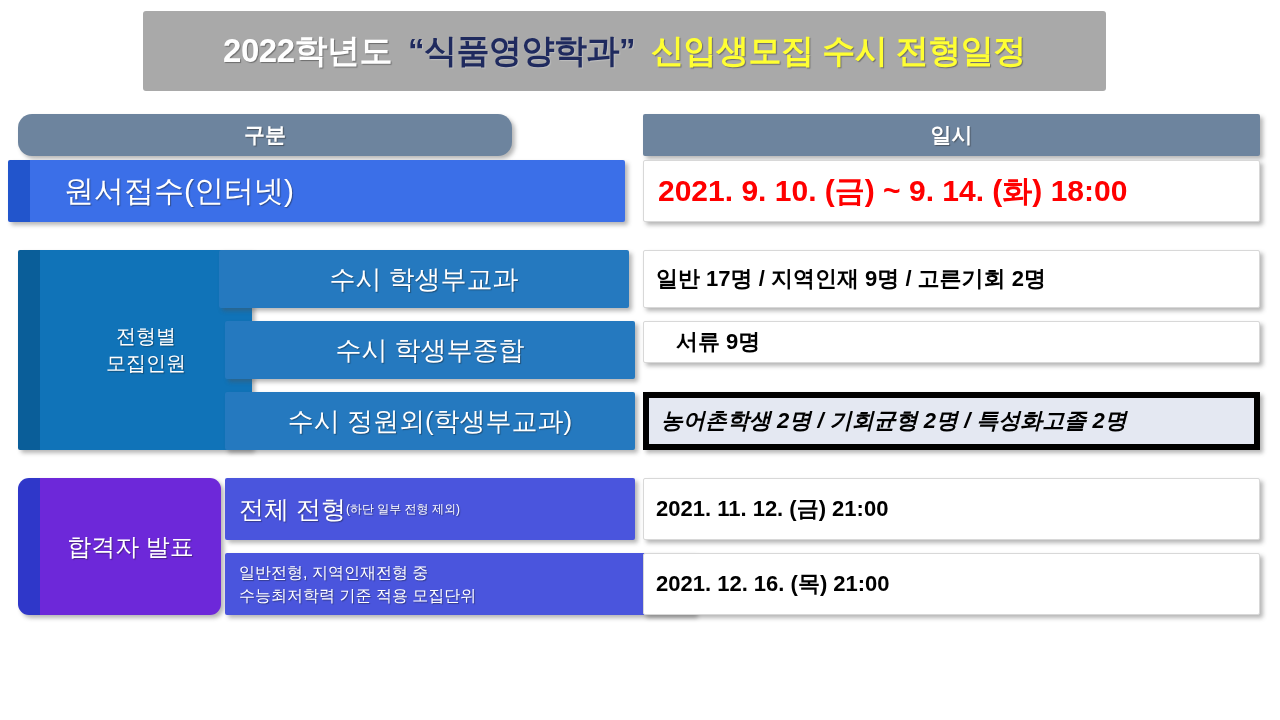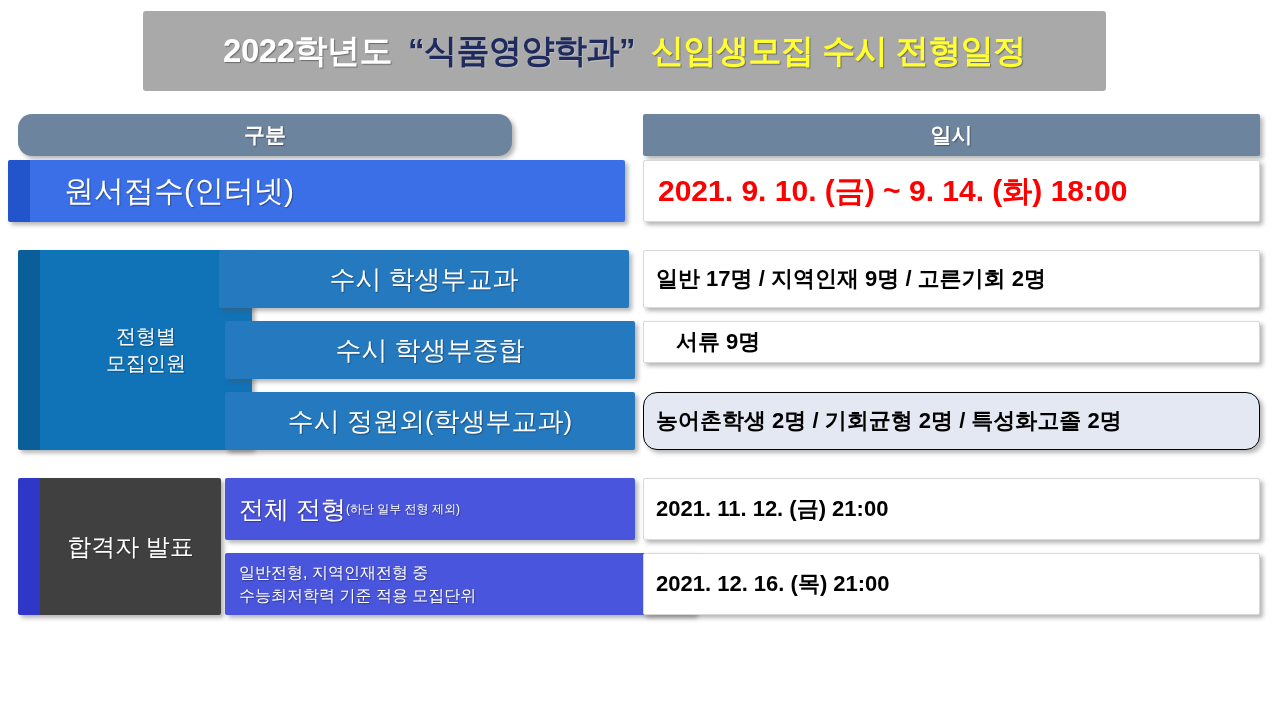--- a/index.html
+++ b/index.html
@@ -119,31 +119,32 @@
     padding-left: 12px;
     border: 1px solid #d8d8d8;
     border-radius: 2px;
   }
   .val-tint {
     background: #e4e8f2;
     color: #000000;
     font-size: 22px;
     font-weight: bold;
     padding-left: 12px;
-    border: 1px solid #000000;
-    border-radius: 14px;
+    border: 6px solid #000000;
+    border-radius: 0;
+    font-style: italic;
   }
 
   
   .blk3-rowhead {
-    background: #404040;
+    background: #6d28d9;
     color: #ffffff;
     font-size: 24px;
     border-left: 22px solid #2f37c9;
-    border-radius: 2px;
+    border-radius: 11px;
     justify-content: center;
     text-shadow: 1px 1px 1px rgba(20,20,20,0.4);
   }
   .blk3-sub {
     background: #4a55dd;
     color: #ffffff;
     border-radius: 2px;
     text-shadow: 1px 1px 1px rgba(20,20,20,0.4);
   }
   .blk3-sub-a {

